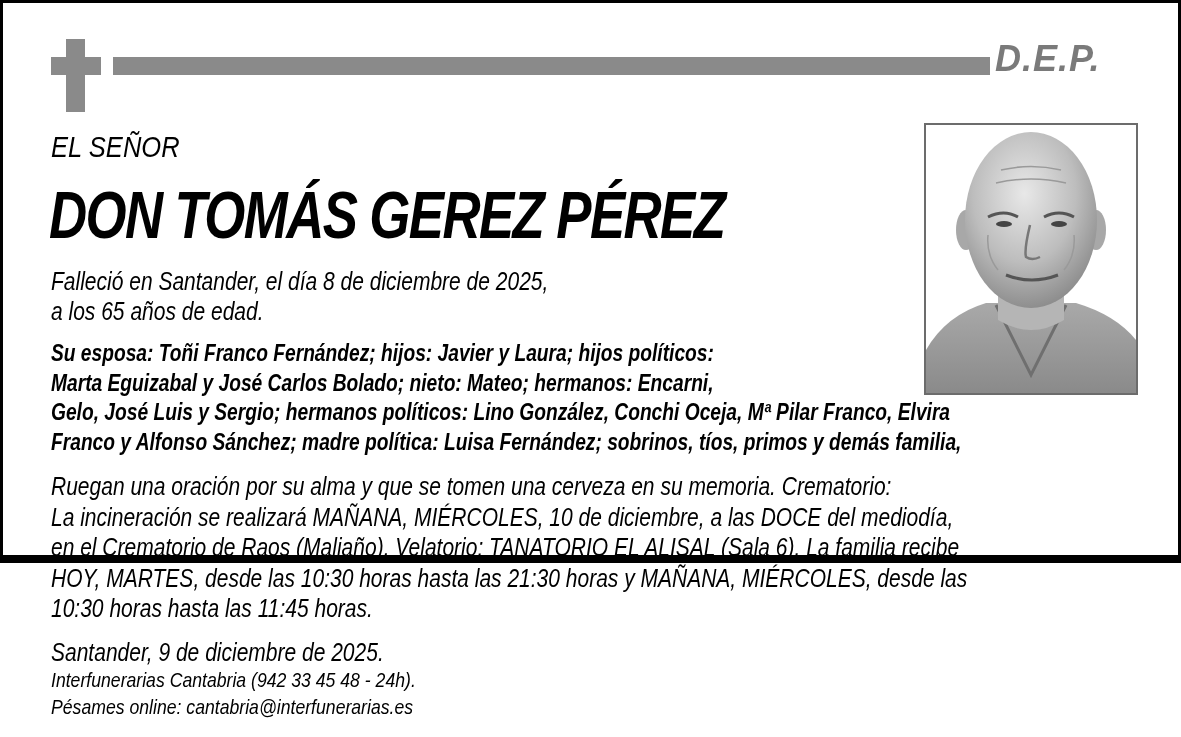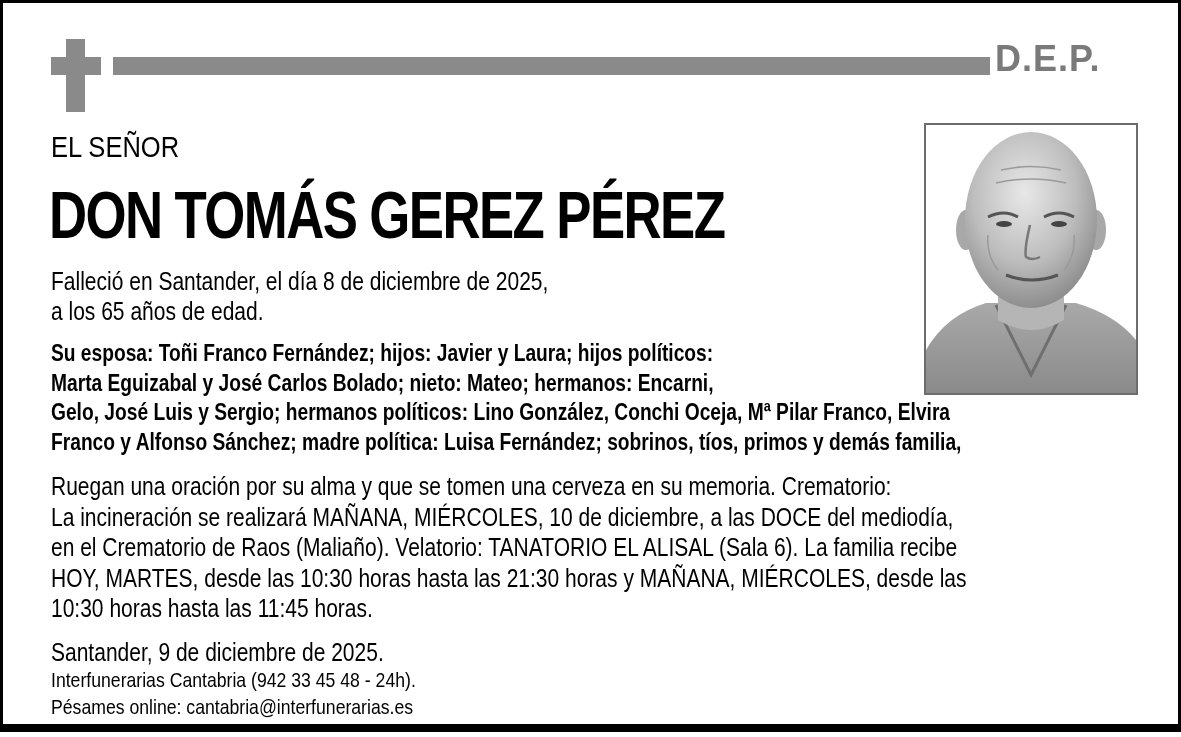--- a/index.html
+++ b/index.html
@@ -1,20 +1,20 @@
 <!DOCTYPE html>
 <html><head>
   <meta charset="utf-8">
   <style>
     html, body { margin: 0; padding: 0; background: #ffffff; }
     body { width: 1181px; height: 737px; position: relative; overflow: hidden;
            font-family: "Liberation Sans", sans-serif; color: #000; }
-    .frame { position: absolute; left: 0; top: 0; width: 1181px; height: 732px;
+    .frame { position: absolute; left: 0; top: 0; width: 1181px; height: 563px;
              box-sizing: border-box; border-left: 3px solid #000; border-top: 3px solid #000;
-             border-right: 3px solid #000; border-bottom: 8px solid #000; background: #fff; }
+             border-right: 3px solid #000; border-bottom: 8px solid #000; background: #fff; font-style: italic; }
     .cross-v { position: absolute; left: 63px; top: 36px; width: 19px; height: 73px; background: #8a8a8a; }
     .cross-h { position: absolute; left: 48px; top: 54px; width: 50px; height: 18px; background: #8a8a8a; }
     .rule { position: absolute; left: 110px; top: 54px; width: 877px; height: 18px; background: #8a8a8a; }
     .dep { position: absolute; left: 992px; top: 36px; font-size: 36px; font-weight: bold;
            color: #7a7a7a; letter-spacing: 1px; line-height: 40px; }
     .title-small { position: absolute; left: 48px; top: 126px; font-size: 29px; line-height: 36px;
                    letter-spacing: 0px; transform: scaleX(0.88); transform-origin: left top; }
     .name { position: absolute; left: 46px; top: 172px; font-size: 66px; font-weight: bold;
             line-height: 80px; letter-spacing: -2px; white-space: nowrap;
             transform: scaleX(0.80); transform-origin: left top; }

